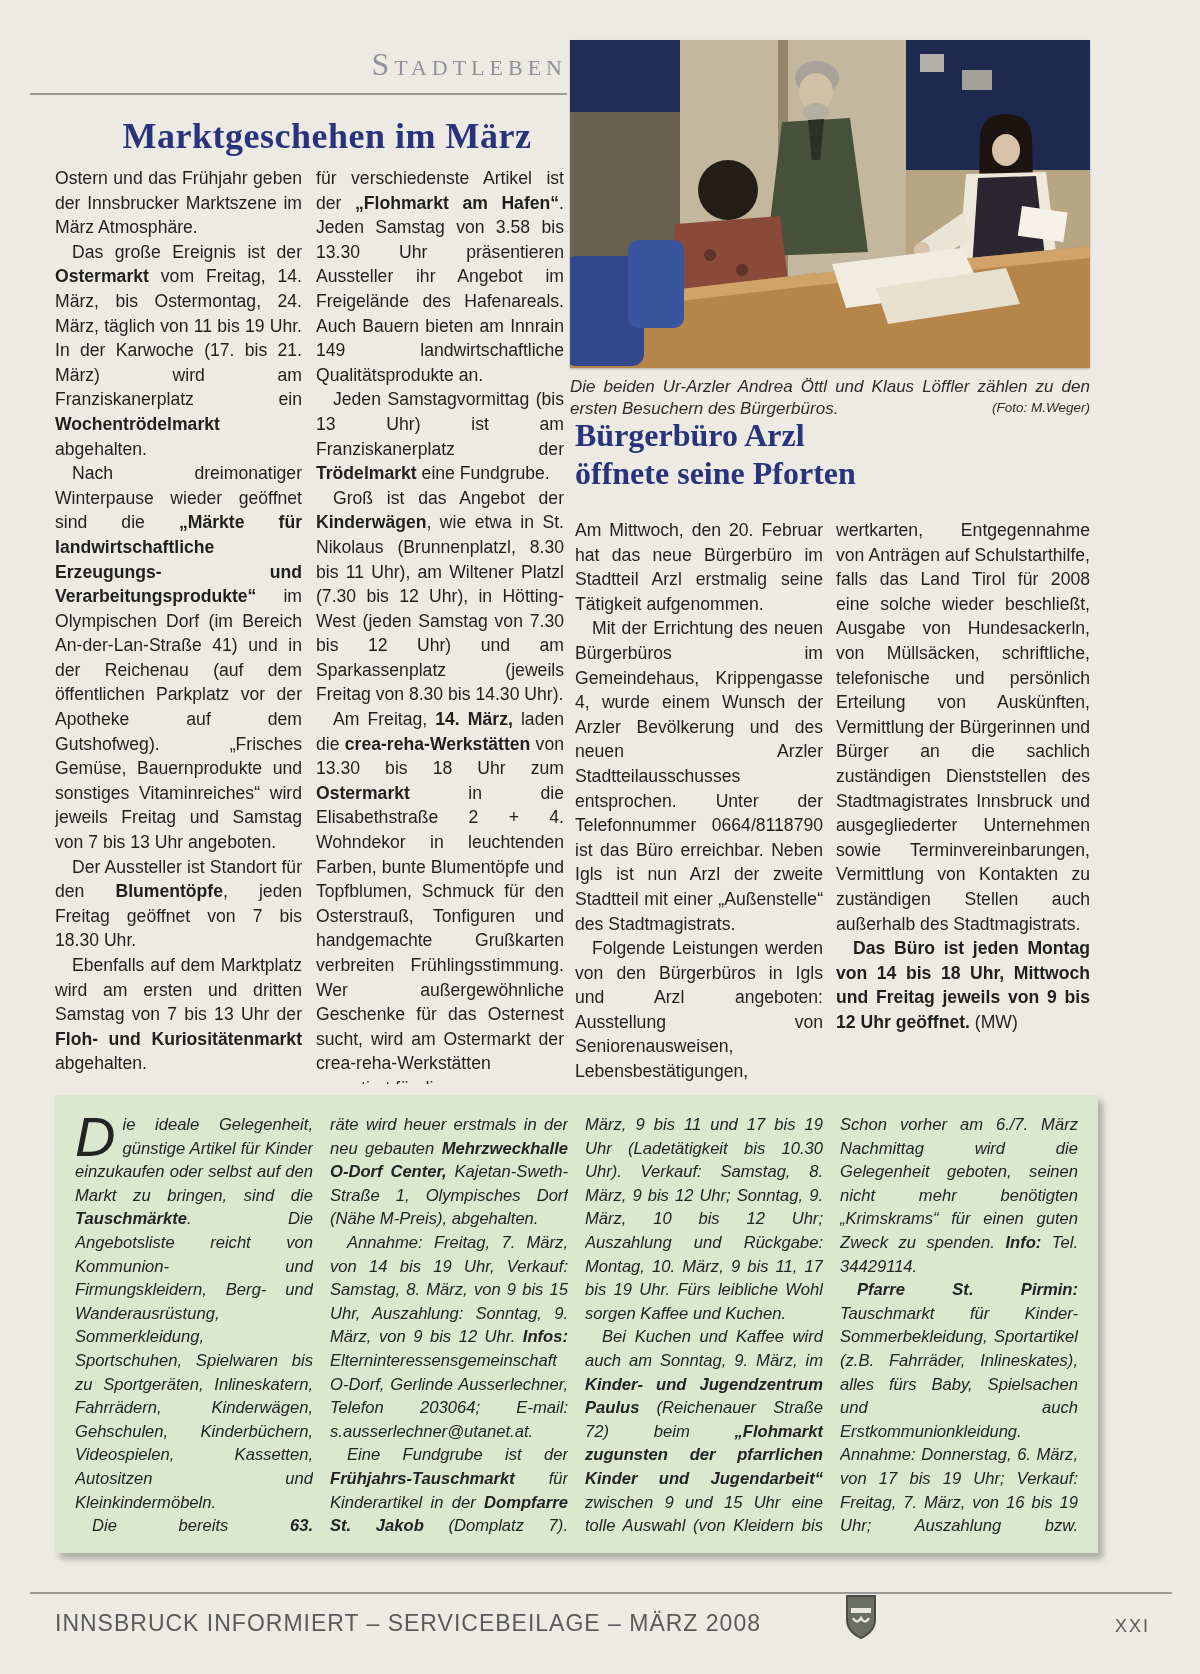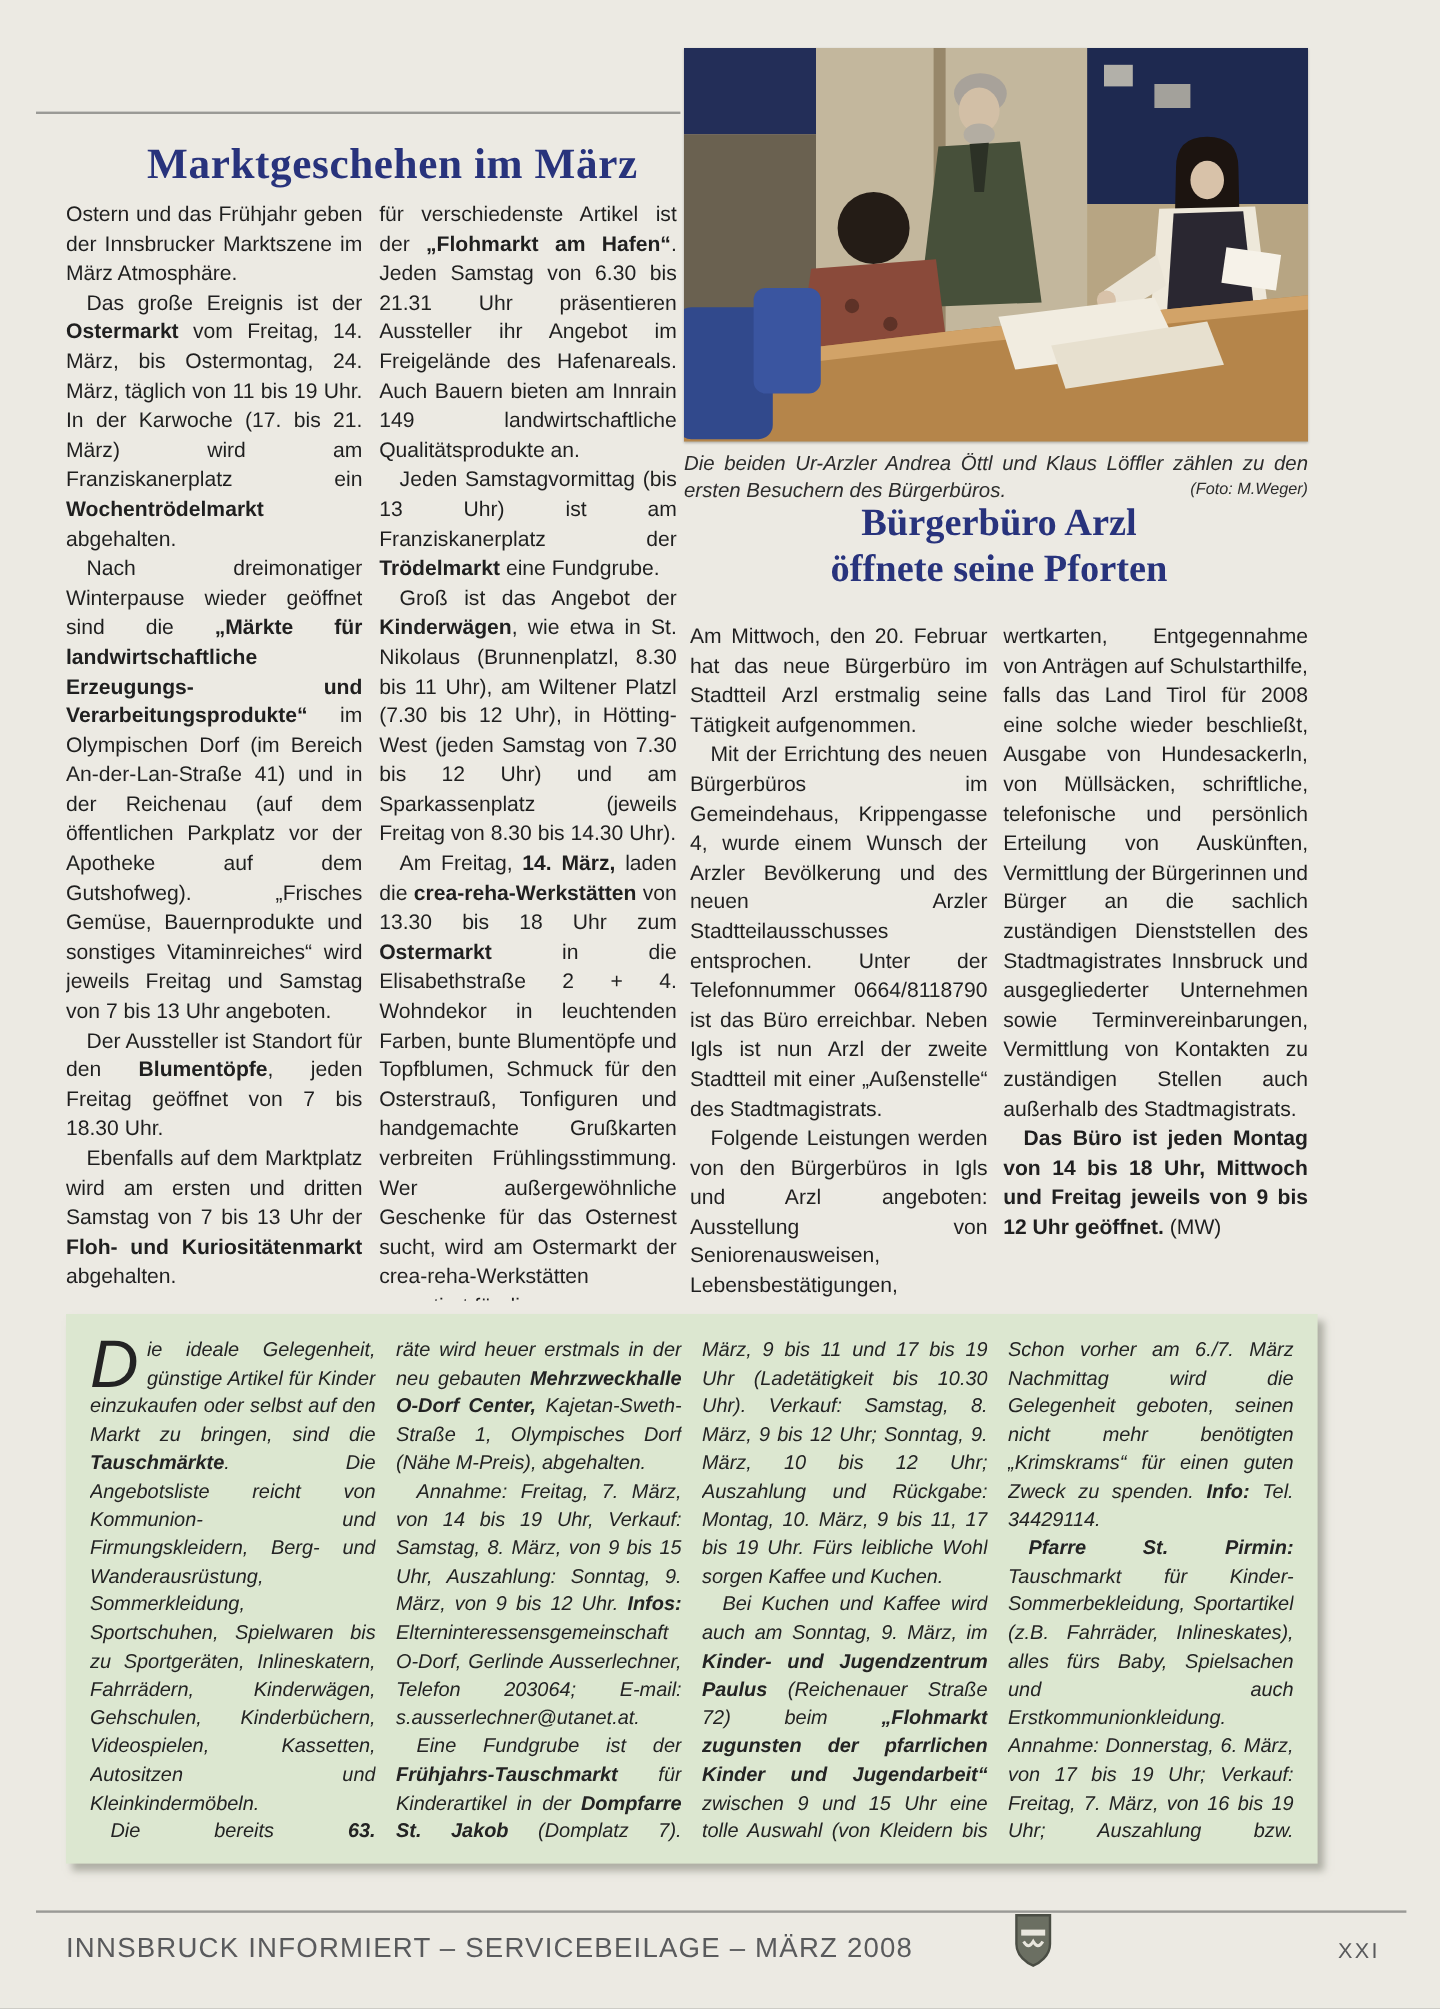--- a/index.html
+++ b/index.html
@@ -7,21 +7,21 @@
         color:#1f1f1f;font-family:"Liberation Sans",sans-serif;}
   
   .section-label{position:absolute;left:30px;top:46px;width:537px;text-align:right;
     font-family:"Liberation Serif",serif;font-variant:small-caps;letter-spacing:5px;
     font-size:32px;color:#8e939b;}
   .rule{position:absolute;background:#9a9a96;height:2px;}
   .rule-top{left:30px;top:93px;width:537px;}
   .headline-left{position:absolute;left:55px;top:100px;width:512px;margin:16px;text-align:center;
     font-family:"Liberation Serif",serif;font-weight:700;font-size:36px;line-height:40px;
     color:#28337c;letter-spacing:.5px;}
-  .headline-right{position:absolute;left:575px;top:416px;width:515px;margin:0;text-align:center;
+  .headline-right{position:absolute;left:575px;top:416px;width:515px;margin:0;text-align:left;
     font-family:"Liberation Serif",serif;font-weight:700;font-size:32px;line-height:38px;
     color:#28337c;}
   
   .col{position:absolute;text-align:justify;font-size:17.6px;line-height:24.6px;
     overflow:hidden;hyphens:auto;overflow-wrap:break-word;}
   .col p{margin:0;}
   .ind{text-indent:17px;}
   .lead{font-weight:400;}
   .b{font-weight:700;}
   .col-m1{left:55px;top:166px;width:247px;height:918px;}
@@ -47,32 +47,33 @@
   .footer-title{position:absolute;left:55px;top:1610px;font-size:23px;letter-spacing:1px;
     color:#595a5c;}
   .crest{position:absolute;left:845px;top:1594px;width:32px;height:46px;}
   .page-num{position:absolute;right:50px;top:1616px;font-size:18px;letter-spacing:2px;color:#595a5c;}
 </style>
 </head>
 <body>
 
 <div class="page">
 
+  <div class="section-label">Stadtleben</div>
   <div class="rule rule-top"></div>
 
   <h1 class="headline-left">Marktgeschehen im März</h1>
   <div class="col col-m1">
       <p class="lead"><span>Ostern und das Frühjahr geben der Innsbrucker Marktszene im März Atmosphäre.</span></p>
       <p class="ind"><span>Das große Ereignis ist der </span><span class="b">Ostermarkt</span><span> vom Freitag, 14. März, bis Ostermontag, 24. März, täglich von 11 bis 19 Uhr. In der Karwoche (17. bis 21. März) wird am Franziskanerplatz ein </span><span class="b">Wochentrödelmarkt</span><span> abgehalten.</span></p>
       <p class="ind"><span>Nach dreimonatiger Winterpause wieder geöffnet sind die </span><span class="b">„Märkte für landwirtschaftliche Erzeugungs- und Verarbeitungsprodukte“</span><span> im Olympischen Dorf (im Bereich An-der-Lan-Straße 41) und in der Reichenau (auf dem öffentlichen Parkplatz vor der Apotheke auf dem Gutshofweg). „Frisches Gemüse, Bauernprodukte und sonstiges Vitaminreiches“ wird jeweils Freitag und Samstag von 7 bis 13 Uhr angeboten.</span></p>
       <p class="ind"><span>Der Aussteller ist Standort für den </span><span class="b">Blumentöpfe</span><span>, jeden Freitag geöffnet von 7 bis 18.30 Uhr.</span></p>
       <p class="ind"><span>Ebenfalls auf dem Marktplatz wird am ersten und dritten Samstag von 7 bis 13 Uhr der </span><span class="b">Floh- und Kuriositätenmarkt</span><span> abgehalten.</span></p>
     </div>
   <div class="col col-m2">
-      <p class=""><span>für verschiedenste Artikel ist der </span><span class="b">„Flohmarkt am Hafen“</span><span>. Jeden Samstag von 6.30 bis 21.31 Uhr präsentieren Aussteller ihr Angebot im Freigelände des Hafenareals. Auch Bauern bieten am Innrain 149 landwirtschaftliche Qualitätsprodukte an.</span></p>
+      <p class=""><span>für verschiedenste Artikel ist der </span><span class="b">„Flohmarkt am Hafen“</span><span>. Jeden Samstag von 3.58 bis 13.30 Uhr präsentieren Aussteller ihr Angebot im Freigelände des Hafenareals. Auch Bauern bieten am Innrain 149 landwirtschaftliche Qualitätsprodukte an.</span></p>
       <p class="ind"><span>Jeden Samstagvormittag (bis 13 Uhr) ist am Franziskanerplatz der </span><span class="b">Trödelmarkt</span><span> eine Fundgrube.</span></p>
       <p class="ind"><span>Groß ist das Angebot der </span><span class="b">Kinderwägen</span><span>, wie etwa in St. Nikolaus (Brunnenplatzl, 8.30 bis 11 Uhr), am Wiltener Platzl (7.30 bis 12 Uhr), in Hötting-West (jeden Samstag von 7.30 bis 12 Uhr) und am Sparkassenplatz (jeweils Freitag von 8.30 bis 14.30 Uhr).</span></p>
       <p class="ind"><span>Am Freitag, </span><span class="b">14. März,</span><span> laden die </span><span class="b">crea-reha-Werkstätten</span><span> von 13.30 bis 18 Uhr zum </span><span class="b">Ostermarkt</span><span> in die Elisabethstraße 2 + 4. Wohndekor in leuchtenden Farben, bunte Blumentöpfe und Topfblumen, Schmuck für den Osterstrauß, Tonfiguren und handgemachte Grußkarten verbreiten Frühlingsstimmung. Wer außergewöhnliche Geschenke für das Osternest sucht, wird am Ostermarkt der crea-reha-Werkstätten garantiert fündig.</span></p>
     </div>
 
   <div class="photo">
     <svg width="520" height="328" viewBox="0 0 520 328" xmlns="http://www.w3.org/2000/svg" aria-hidden="true">
       <rect width="520" height="328" fill="#b7a583"></rect>
       <rect x="110" y="0" width="226" height="250" fill="#c3b79d"></rect>
       <rect x="208" y="0" width="10" height="250" fill="#97876a"></rect>

